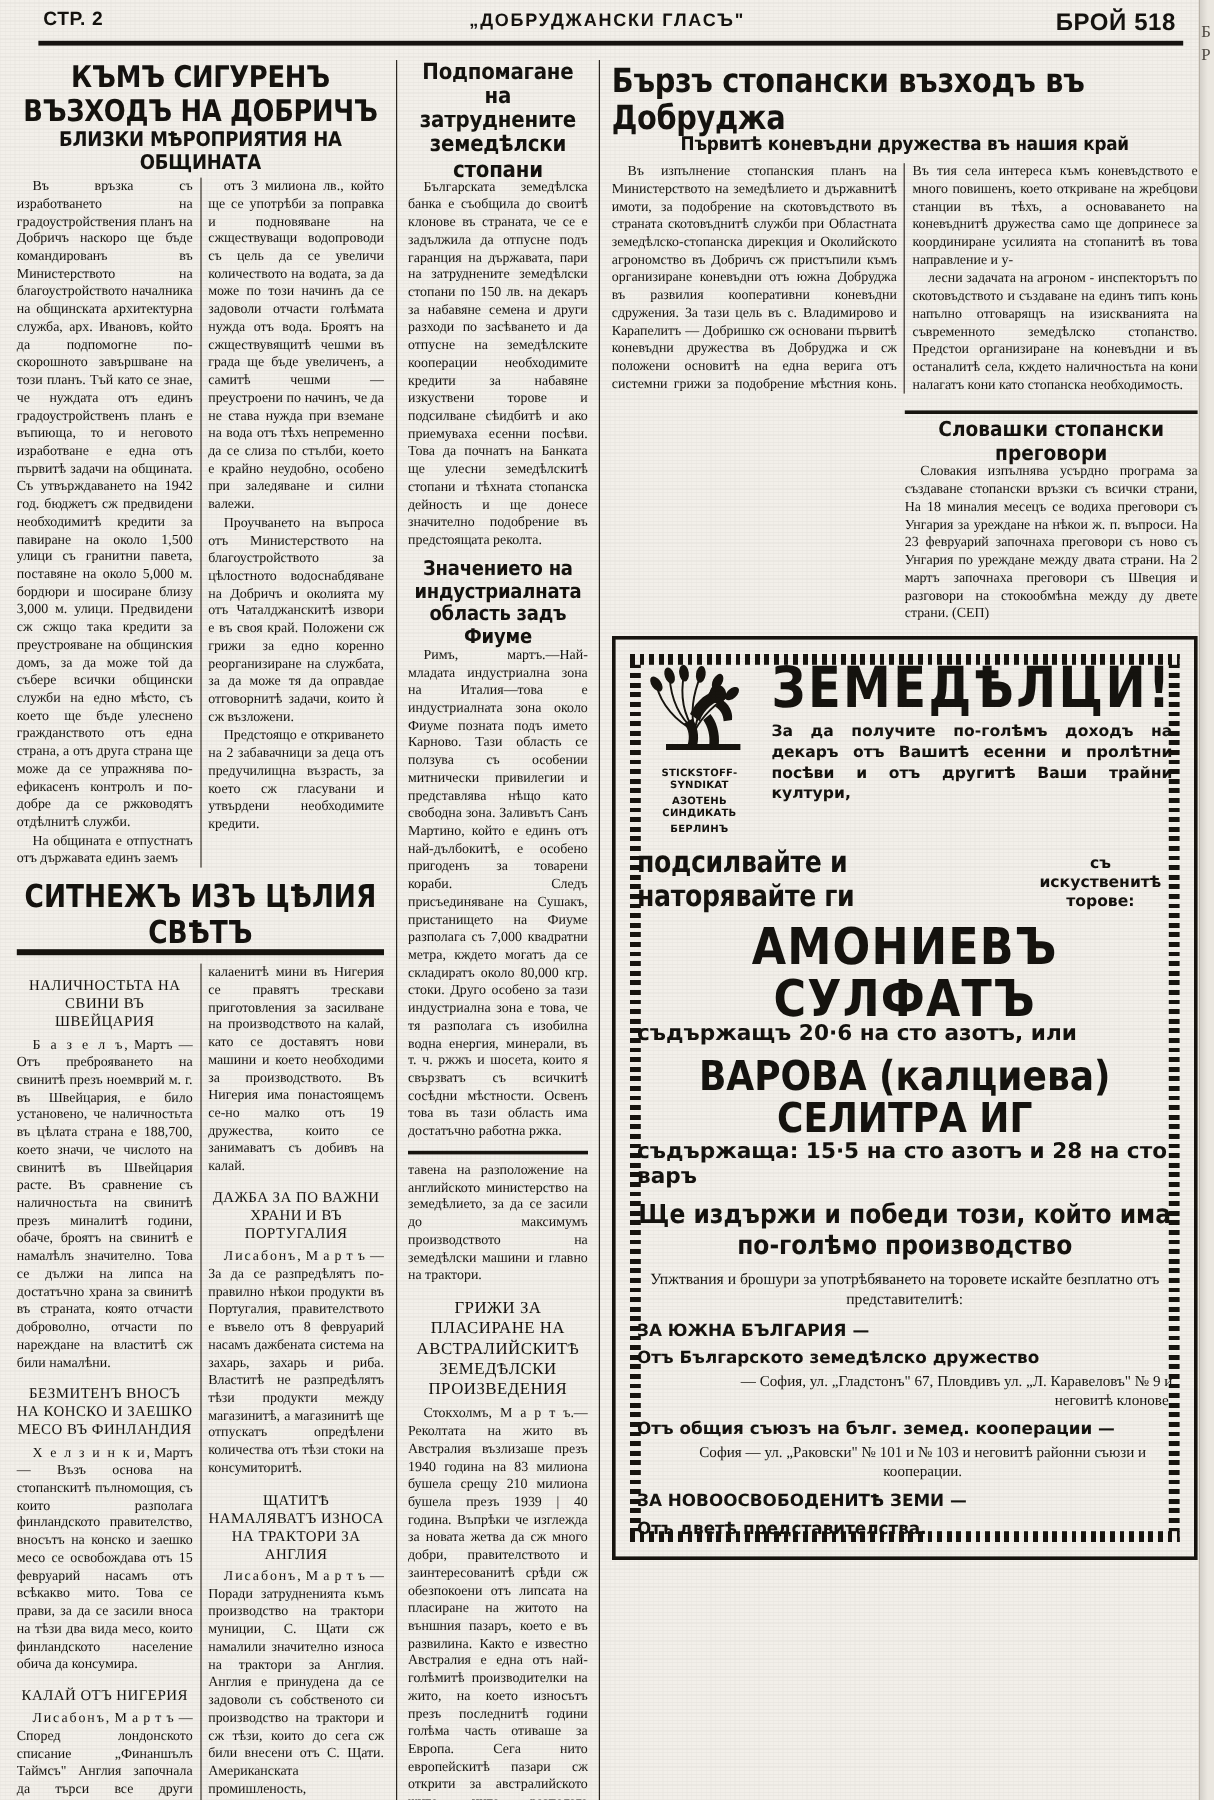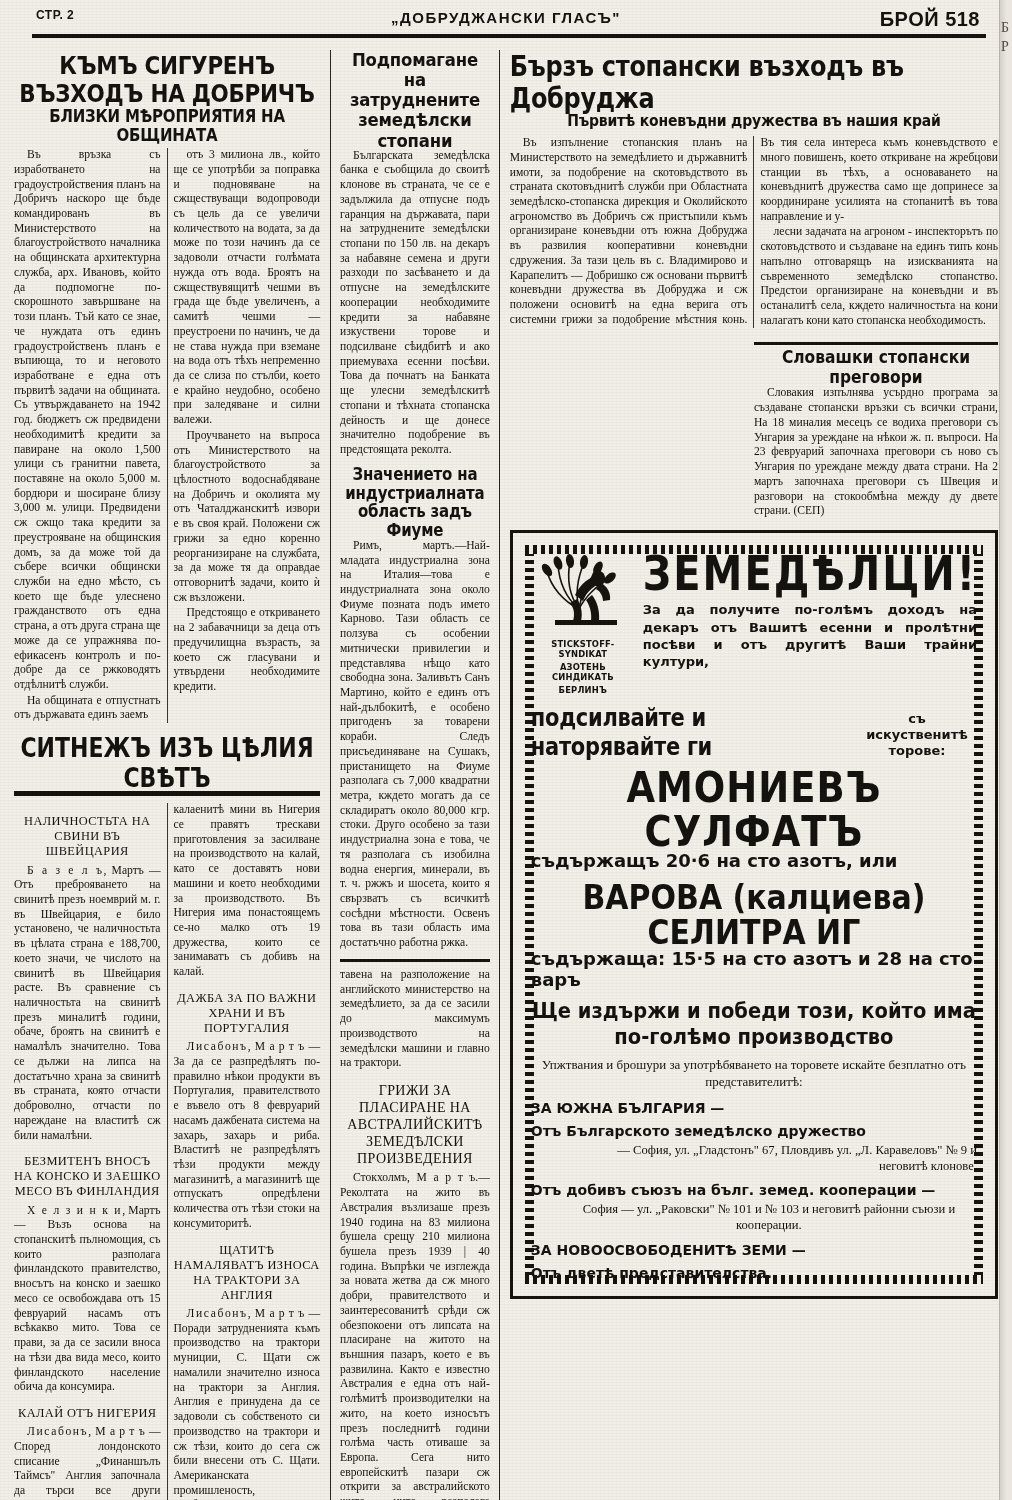--- a/index.html
+++ b/index.html
@@ -9,21 +9,21 @@
     background:#f2efe9;
     font-family:"Liberation Serif", serif;
     color:#15130f;
     overflow:hidden;
     position:relative;
   }
   .page { position:relative; width:1012px; height:1500px; padding:0 14px; }
 
   
   .masthead { position:relative; height:40px; }
-  .mh-left  { position:absolute; left:22px;  top:8px;  font-size:12px; letter-spacing:.5px; font-family:"Liberation Sans", sans-serif; font-weight:700; }
+  .mh-left  { position:absolute; left:22px;  top:8px;  font-size:16px; letter-spacing:.5px; font-family:"Liberation Sans", sans-serif; font-weight:700; }
   .mh-mid   { position:absolute; left:0; right:0; top:9px; text-align:center; font-size:15px; letter-spacing:1.5px; font-family:"Liberation Sans", sans-serif; font-weight:700; }
   .mh-right { position:absolute; right:18px; top:8px; font-size:20px; letter-spacing:.5px; font-family:"Liberation Sans", sans-serif; font-weight:700; }
   .mh-rule  { position:absolute; left:18px; right:12px; top:34px; height:4px; background:#161310; }
 
   
   .cols { display:flex; gap:0; margin-top:10px; }
   .col  { position:relative; }
   .col-1 { width:392px; padding-right:10px; }
   .col-2 { width:206px; padding:0 9px; border-left:1.5px solid #2a2520; }
   .col-3 { flex:1; padding-left:10px; border-left:1.5px solid #2a2520; }
@@ -305,21 +305,21 @@
           <div class="ad-product smaller">ВАРОВА (калциева) СЕЛИТРА ИГ</div>
           <div class="ad-spec">съдържаща: 15·5 на сто азотъ и 28 на сто варъ</div>
 
           <div class="ad-slogan">Ще издържи и победи този, който има по-голѣмо производство</div>
           <div class="ad-note">Упжтвания и брошури за употрѣбяването на торовете искайте безплатно отъ представителитѣ:</div>
 
           <div class="ad-reg">ЗА ЮЖНА БЪЛГАРИЯ —</div>
           <div class="ad-org">Отъ Българското земедѣлско дружество</div>
           <div class="ad-addr">— София, ул. „Гладстонъ" 67, Пловдивъ ул. „Л. Каравеловъ" № 9 и неговитѣ клонове.</div>
 
-          <div class="ad-org">Отъ добивъ съюзъ на бълг. земед. кооперации —</div>
+          <div class="ad-org">Отъ общия съюзъ на бълг. земед. кооперации —</div>
           <div class="ad-addr ctr">София — ул. „Раковски" № 101 и № 103 и неговитѣ районни съюзи и кооперации.</div>
 
           <div class="ad-reg">ЗА НОВООСВОБОДЕНИТѢ ЗЕМИ —</div>
           <div class="ad-org">Отъ дветѣ представителства.</div>
         </div>
       </div>
     </div>
   </div>
 
   <div class="grain"></div>

